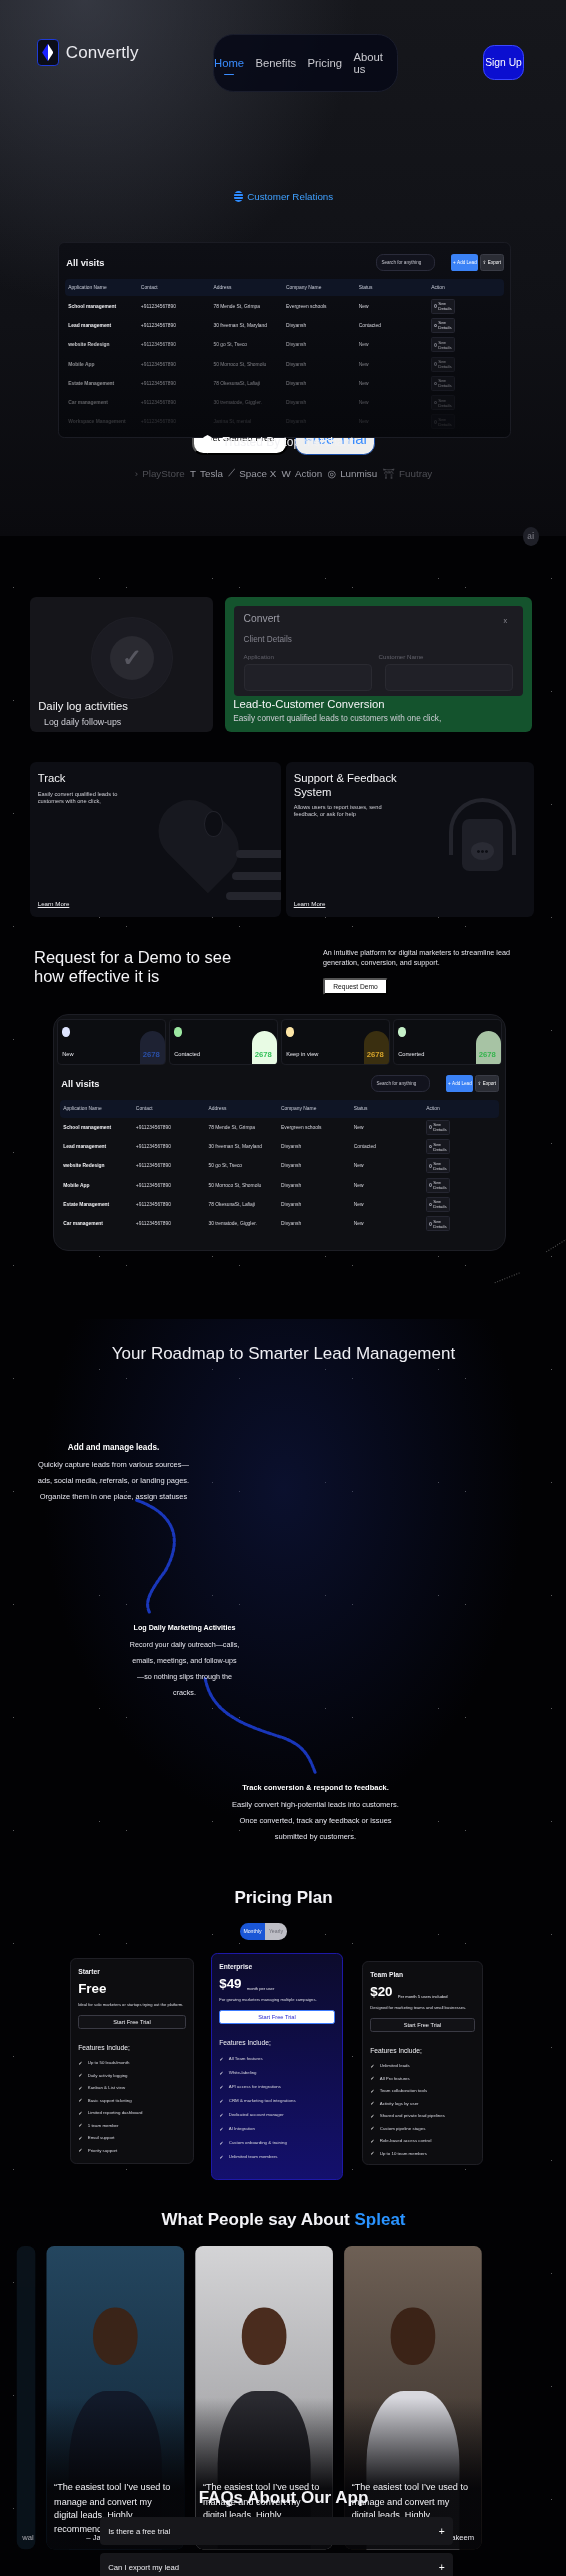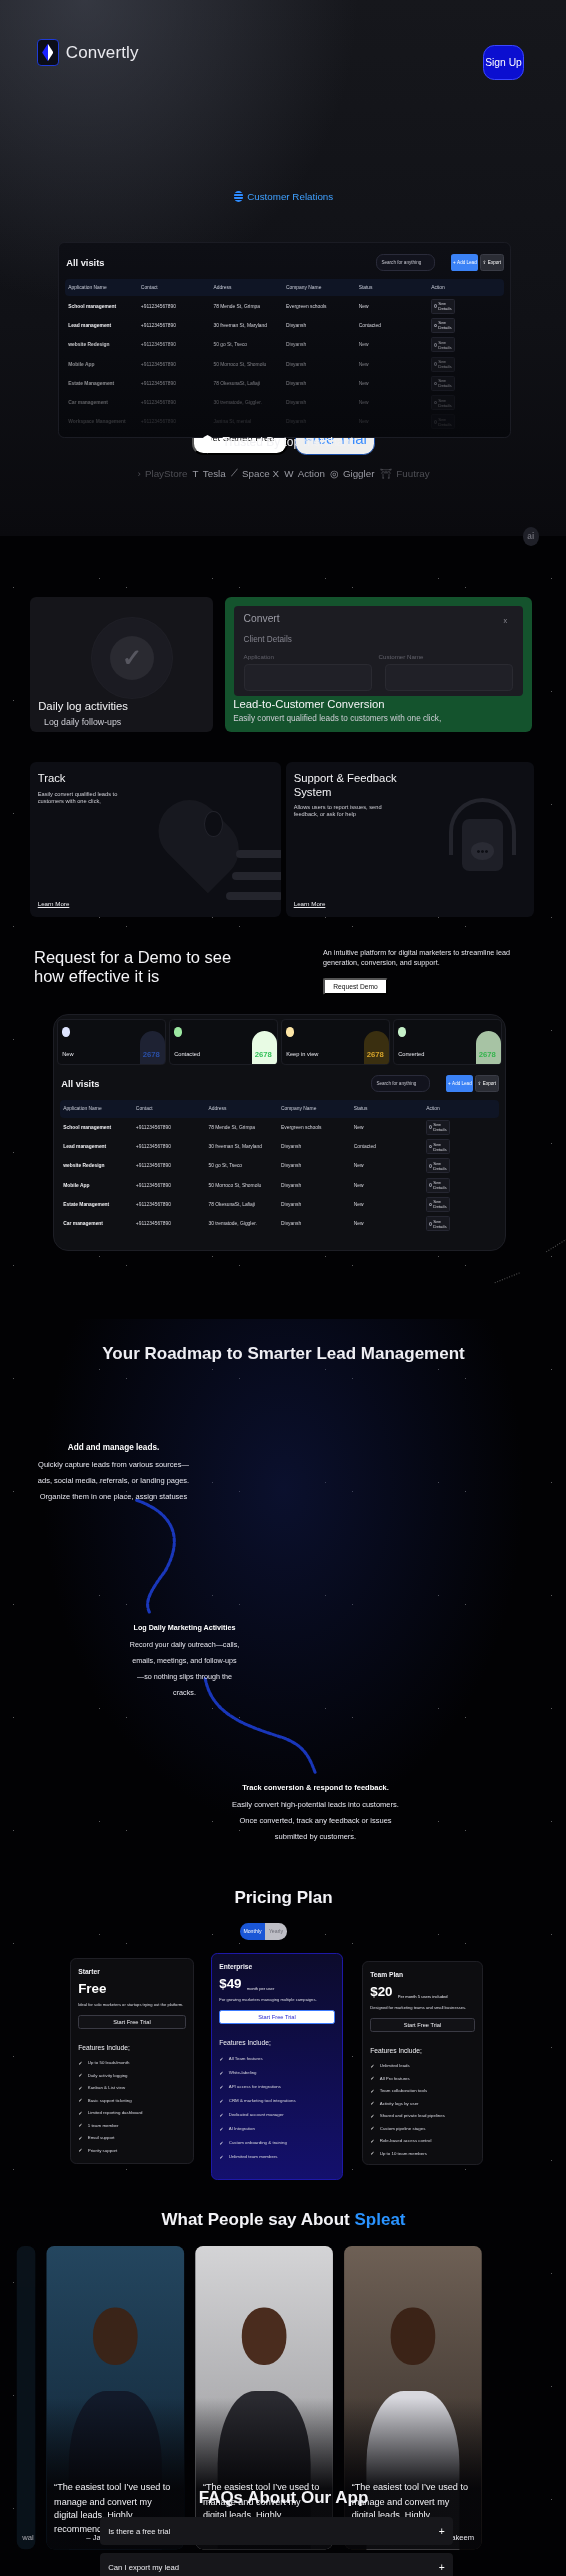--- a/index.html
+++ b/index.html
@@ -91,21 +91,21 @@
 .dash2{position:absolute;left:53px;top:1014px;width:453px;height:237px;background:#0f1014;border-radius:15px;border:0.5px solid #1d1e25}
 .stats{display:flex;gap:3.1px;padding:4.1px 3.1px 0 3.1px}
 .stat{flex:1;height:46px;background:#0c0d11;border:0.5px solid #1c1d24;border-radius:4.1px;position:relative;overflow:hidden}
 .stat .ic{position:absolute;left:4.1px;top:7.2px;width:8.2px;height:9.3px;border-radius:50%}
 .stat .label{position:absolute;left:4.1px;top:31px;font-size:5.7px;color:#e8e8ee}
 .stat .blob{position:absolute;right:0;top:11.3px;width:25px;height:36px;border-radius:13.4px 13.4px 0 0}
 .stat .num{position:absolute;right:5.2px;top:30px;font-size:7.7px;font-weight:700}
 .dash2 .inner{padding:0 6.2px}
 
 
-.roadmap h2{position:absolute;left:0;right:0;top:1341px;font-size:17px;line-height:25px;text-align:center;color:#eeeef3;font-weight:700}
+.roadmap h2{position:absolute;left:0;right:0;top:1341px;font-size:17px;line-height:25px;text-align:center;color:#eeeef3;font-weight:400}
 .rm-glow{position:absolute;left:0;top:1319px;width:567px;height:567px;background:radial-gradient(ellipse at 50% 30%,rgba(18,28,80,.55),transparent 60%)}
 .rm-step{position:absolute;text-align:center;color:#e6e6ee;font-size:7.5px;line-height:16px}
 .rm-step b{display:block;font-size:8.2px;color:#fff;margin-bottom:1px}
 .rm-path{position:absolute;left:0;top:0;width:567px;height:3121px;pointer-events:none}
 
 
 .pricing-title{position:absolute;left:0;right:0;top:1888px;text-align:center;font-size:17px;color:#f3f3f7}
 .toggle{position:absolute;left:240px;top:1923px;width:47px;height:16.5px;border-radius:8.2px;overflow:hidden;display:flex;font-size:5.2px}
 .toggle .on{width:25px;background:#1a56d6;color:#fff;display:flex;align-items:center;justify-content:center}
 .toggle .off{flex:1;background:#bebec6;color:#6c6c76;display:flex;align-items:center;justify-content:center}
@@ -150,20 +150,26 @@
 <body class="stars">
 
 <section class="hero">
   <div class="nav">
     <div class="brand">
       <div class="brand-mark">
           <div class="dia"></div>
         </div>
       <span class="brand-name">Convertly</span>
     </div>
+    <div class="nav-pill">
+      <a class="nav-link active">Home</a>
+      <a class="nav-link">Benefits</a>
+      <a class="nav-link">Pricing</a>
+      <a class="nav-link">About us</a>
+    </div>
     <button class="signup">Sign Up</button>
   </div>
 
   <div class="eyebrow">
     <span class="globe"></span>
     <span>Customer Relations</span>
   </div>
   <h1>
     <span>Manage Your </span><span class="accent">leads</span><br>
     <span>effectively</span>
@@ -279,21 +285,21 @@
 
 <div class="trusted">
   <span class="shield"></span>
   <span class="trusted-label">Trusted By top merchant</span>
 </div>
 <div class="logos">
   <span class="fade-edge">›&nbsp;<span>PlayStore</span></span>
   <span>T&nbsp;<span>Tesla</span></span>
   <span>⟋&nbsp;<span>Space X</span></span>
   <span>W&nbsp;<span>Action</span></span>
-  <span>◎&nbsp;<span>Giggler</span></span>
+  <span>◎&nbsp;<span>Lunmisu</span></span>
   <span class="fade-edge">⛩&nbsp;<span>Fuutray</span></span>
 </div>
 <div class="ai-badge">ai</div>
 
 <section class="features">
   <h2 class="sec-title">Effective Ways to Manage your Leads</h2>
   <p class="sub" style="width:216px;margin-left:auto;margin-right:auto">An intuitive platform for digital marketers to streamline lead generation, conversion, and support.</p>
 </section>
 
 <div class="card c1">

